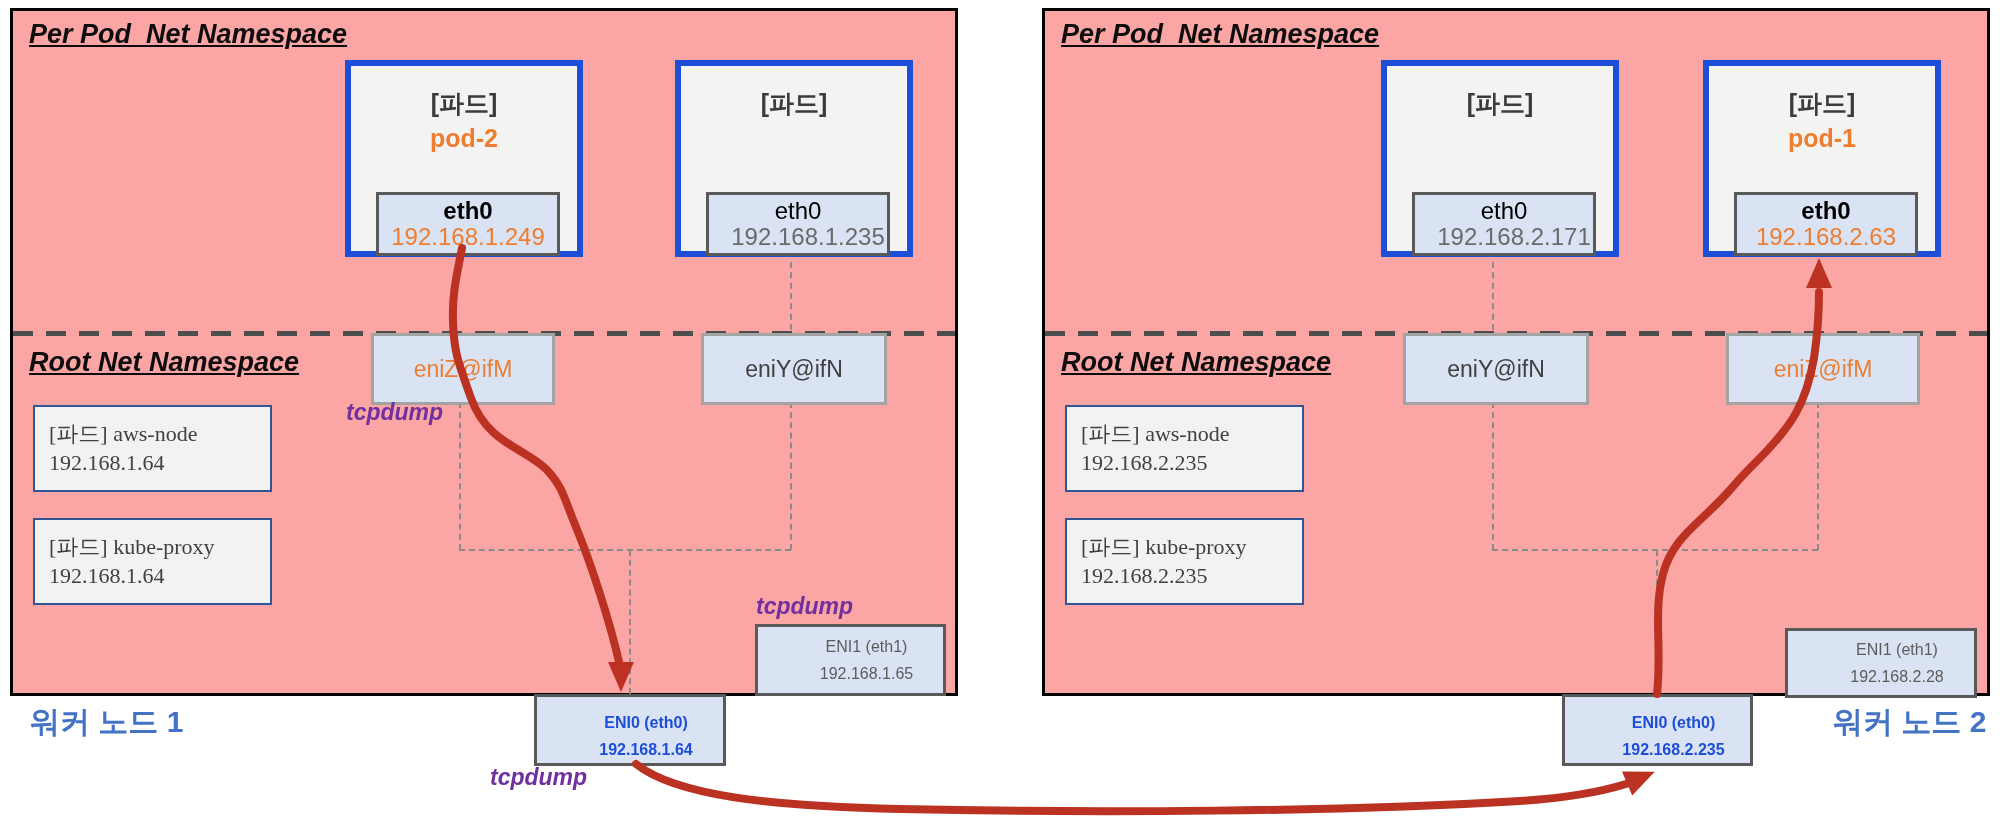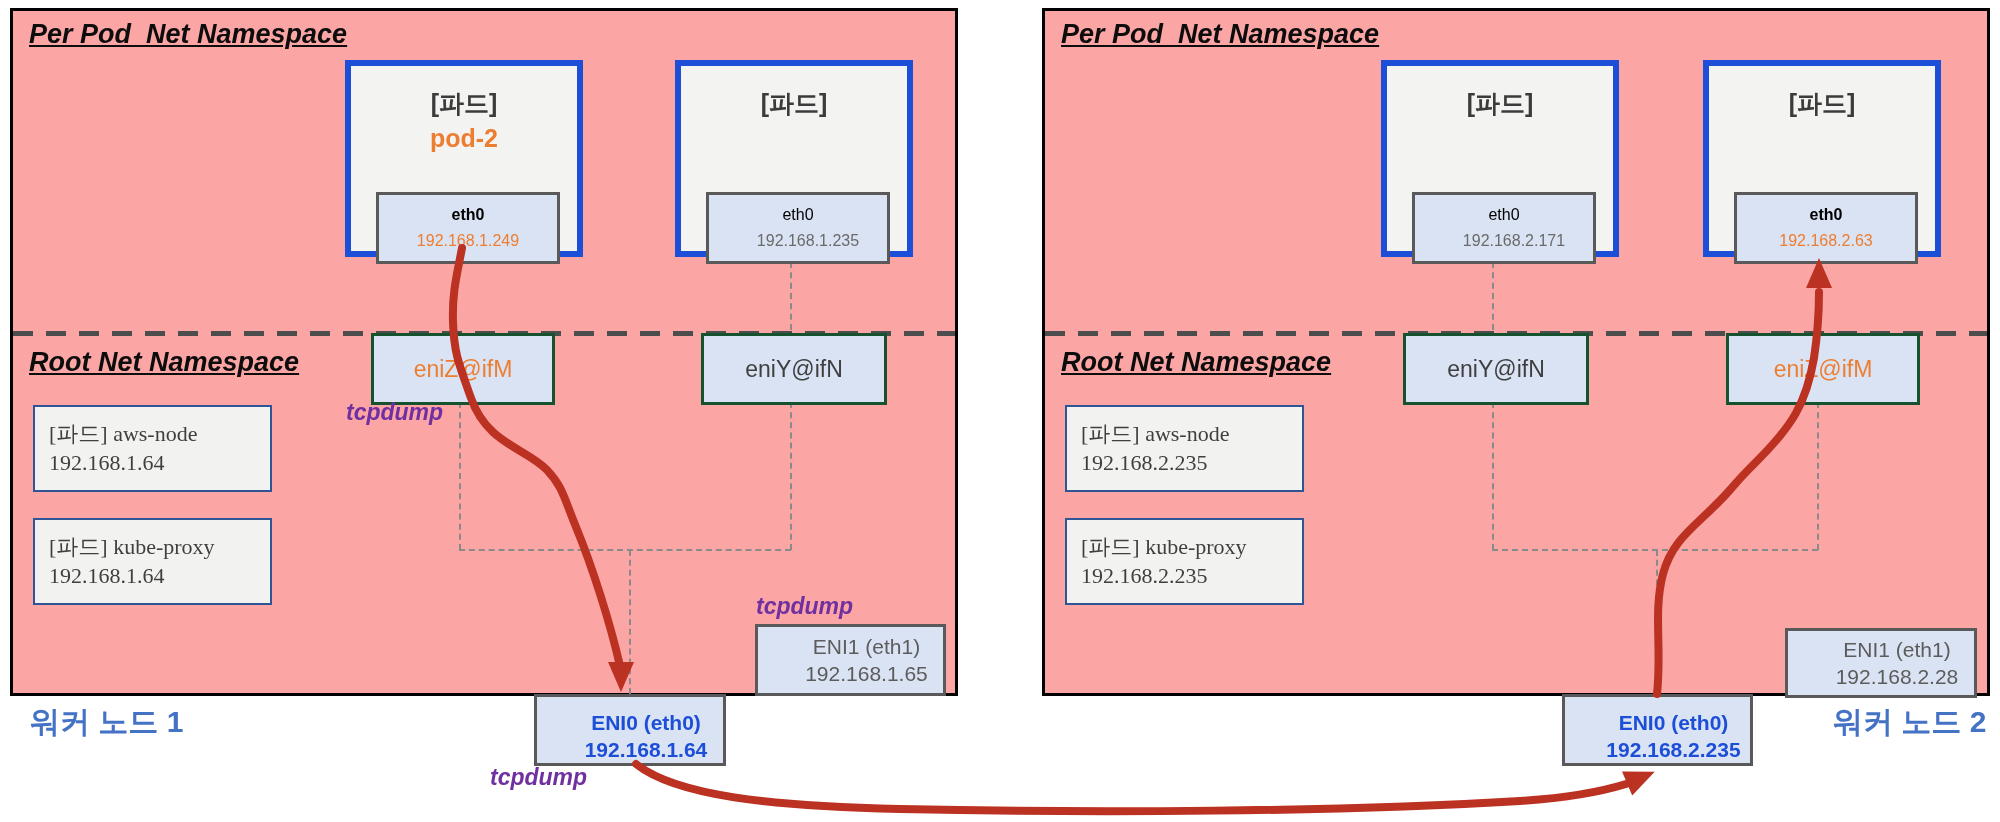--- a/index.html
+++ b/index.html
@@ -6,32 +6,32 @@
   #canvas{
     position:relative;width:2000px;height:822px;background:#ffffff;overflow:hidden;
     font-family:"Liberation Sans",sans-serif;
   }
   .node{position:absolute;top:8px;width:948px;height:688px;border:3px solid #000;background:#fca5a5;box-sizing:border-box;}
   .ns-title{position:absolute;font-size:27px;font-weight:bold;font-style:italic;text-decoration:underline;color:#0d0d0d;white-space:pre;z-index:2;}
   .pod{position:absolute;top:49px;width:238px;height:197px;background:#f3f3f1;border:6px solid #1d4ed8;box-sizing:border-box;z-index:2;}
   .pod-head{margin-top:20px;text-align:center;font-size:25px;font-weight:700;color:#3b3b3b;line-height:35px;}
   .accent{color:#ED7D31 !important;}
   .muted-ip{color:#6a6a6a;margin-left:20px;}
-  .ifbox{position:absolute;left:25px;top:126px;width:184px;height:72px;background:#DAE3F3;border:3px solid #595959;box-sizing:border-box;
-         display:flex;flex-direction:column;justify-content:center;text-align:center;font-size:16px;line-height:26px;color:#3d3d3d;z-index:3;}
+  .ifbox{position:absolute;left:25px;top:126px;width:184px;height:64px;background:#DAE3F3;border:3px solid #595959;box-sizing:border-box;
+         display:flex;flex-direction:column;justify-content:center;text-align:center;font-size:24px;line-height:26px;color:#3d3d3d;z-index:3;}
   .ifbox .if-label{color:#000;}
   .ifbox.hot .if-label{font-weight:700;}
   .divider{position:absolute;left:0;top:320px;width:942px;height:5px;z-index:1;
            background:repeating-linear-gradient(90deg,#4d4d4d 0 20px,rgba(0,0,0,0) 20px 33px);}
-  .veth{position:absolute;top:322px;height:72px;background:#DAE3F3;border:3px solid #14532d;box-sizing:border-box;
+  .veth{position:absolute;top:322px;height:72px;background:#DAE3F3;border:3px solid #a3a3a3;box-sizing:border-box;
         display:flex;align-items:center;justify-content:center;font-size:23px;color:#3f3f3f;z-index:2;}
   .sysbox{position:absolute;left:20px;width:239px;height:87px;background:#f2f2f0;border:2px solid #2F5597;box-sizing:border-box;
           font-family:"Liberation Serif",serif;font-size:22px;line-height:29px;color:#3f3f3f;padding:12px 0 8px 14px;z-index:2;}
   .enibox{position:absolute;background:#DAE3F3;border:3px solid #595959;box-sizing:border-box;z-index:4;
-          display:flex;flex-direction:column;justify-content:center;text-align:center;font-size:21px;line-height:27px;padding-left:32px;}
+          display:flex;flex-direction:column;justify-content:center;text-align:center;font-size:16px;line-height:27px;padding-left:32px;}
   .eni0{font-weight:700;color:#1d4ed8;justify-content:flex-end;}
   .eni1{color:#5c5c5c;}
   .tcpdump{position:absolute;font-size:23px;font-weight:700;font-style:italic;color:#7030A0;z-index:5;}
   .nodelabel{position:absolute;font-size:30px;font-weight:700;color:#4472C4;z-index:2;}
   .dash-v{position:absolute;width:0;border-left:2px dashed #8a8a8a;z-index:1;}
   .dash-h{position:absolute;height:0;border-top:2px dashed #8a8a8a;z-index:1;}
   svg.flow{position:absolute;left:0;top:0;z-index:6;pointer-events:none;}
 </style>
 </head>
 <body>
@@ -95,20 +95,21 @@
       </div>
       <div class="ifbox">
         <div class="if-label">eth0</div>
         <div class="muted-ip">192.168.2.171</div>
       </div>
     </div>
 
     <div class="pod" style="left:658px;">
       <div class="pod-head">
         <div>[파드]</div>
+        <div class="accent">pod-1</div>
       </div>
       <div class="ifbox hot">
         <div class="if-label">eth0</div>
         <div class="accent">192.168.2.63</div>
       </div>
     </div>
 
     <div class="divider"></div>
     <div class="ns-title" style="left:16px;top:336px;">Root Net Namespace</div>
 

